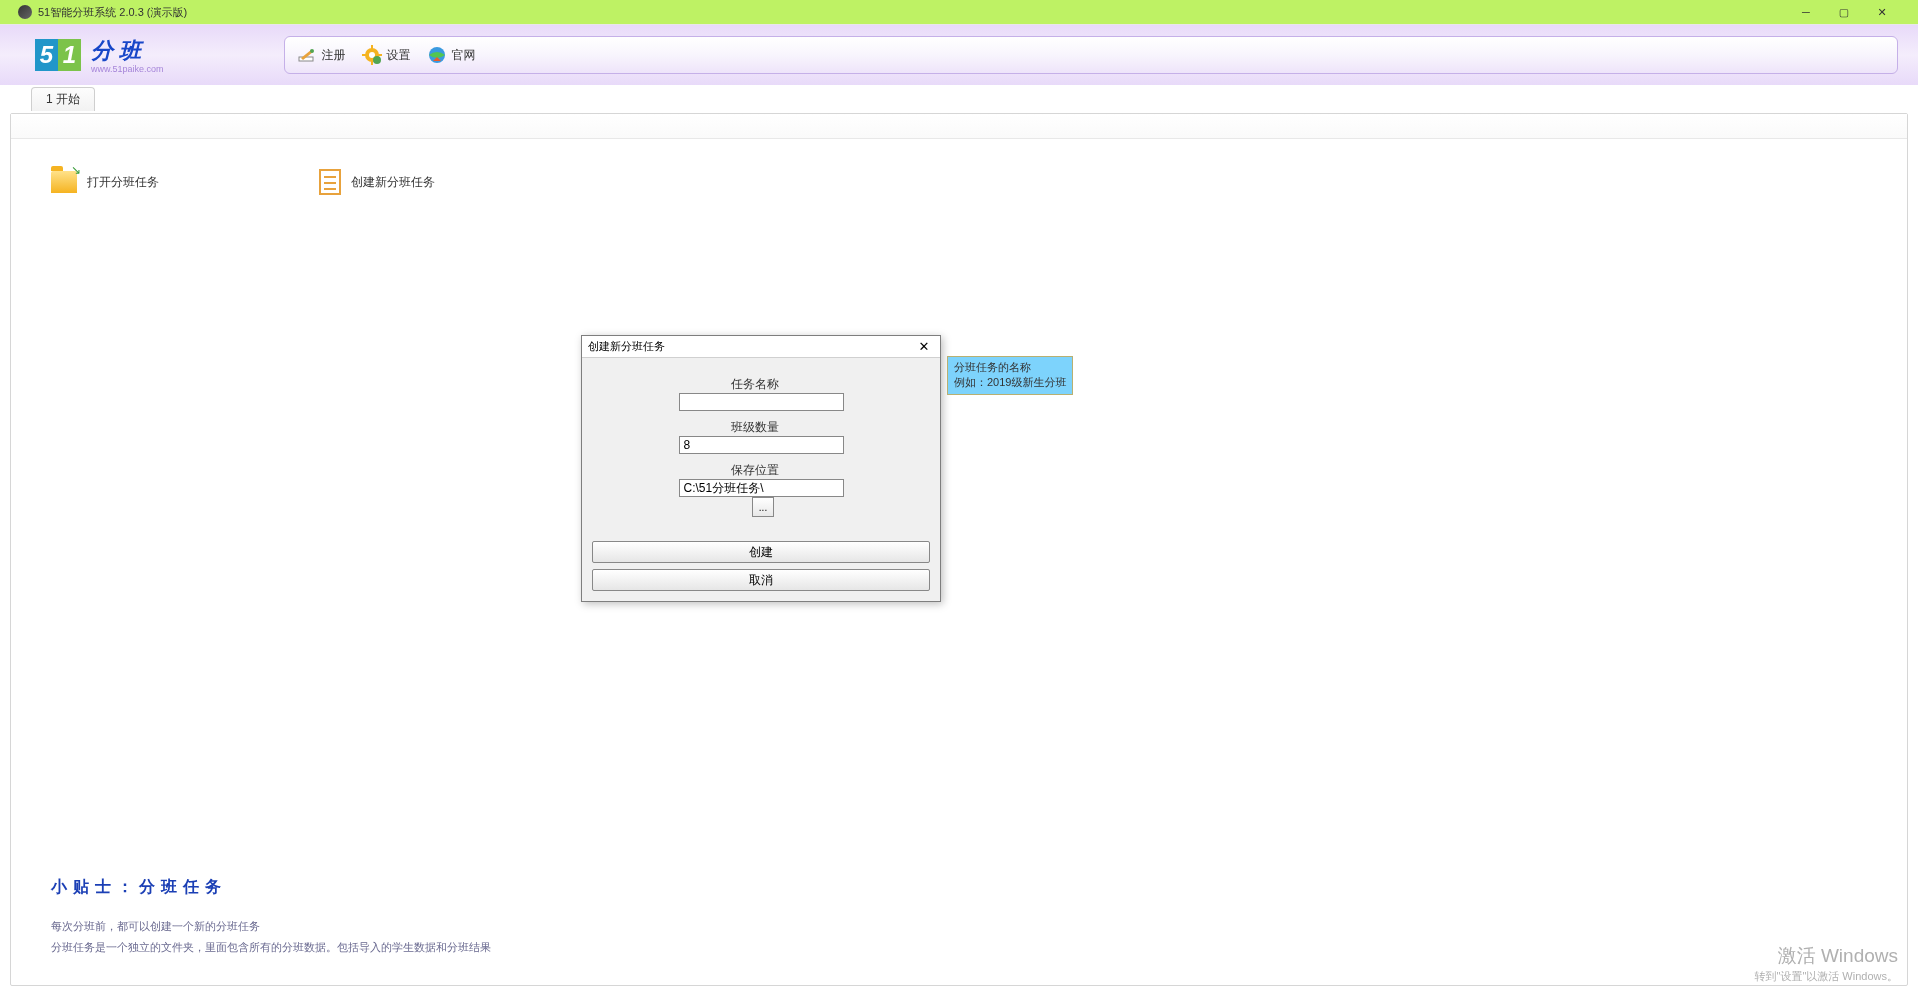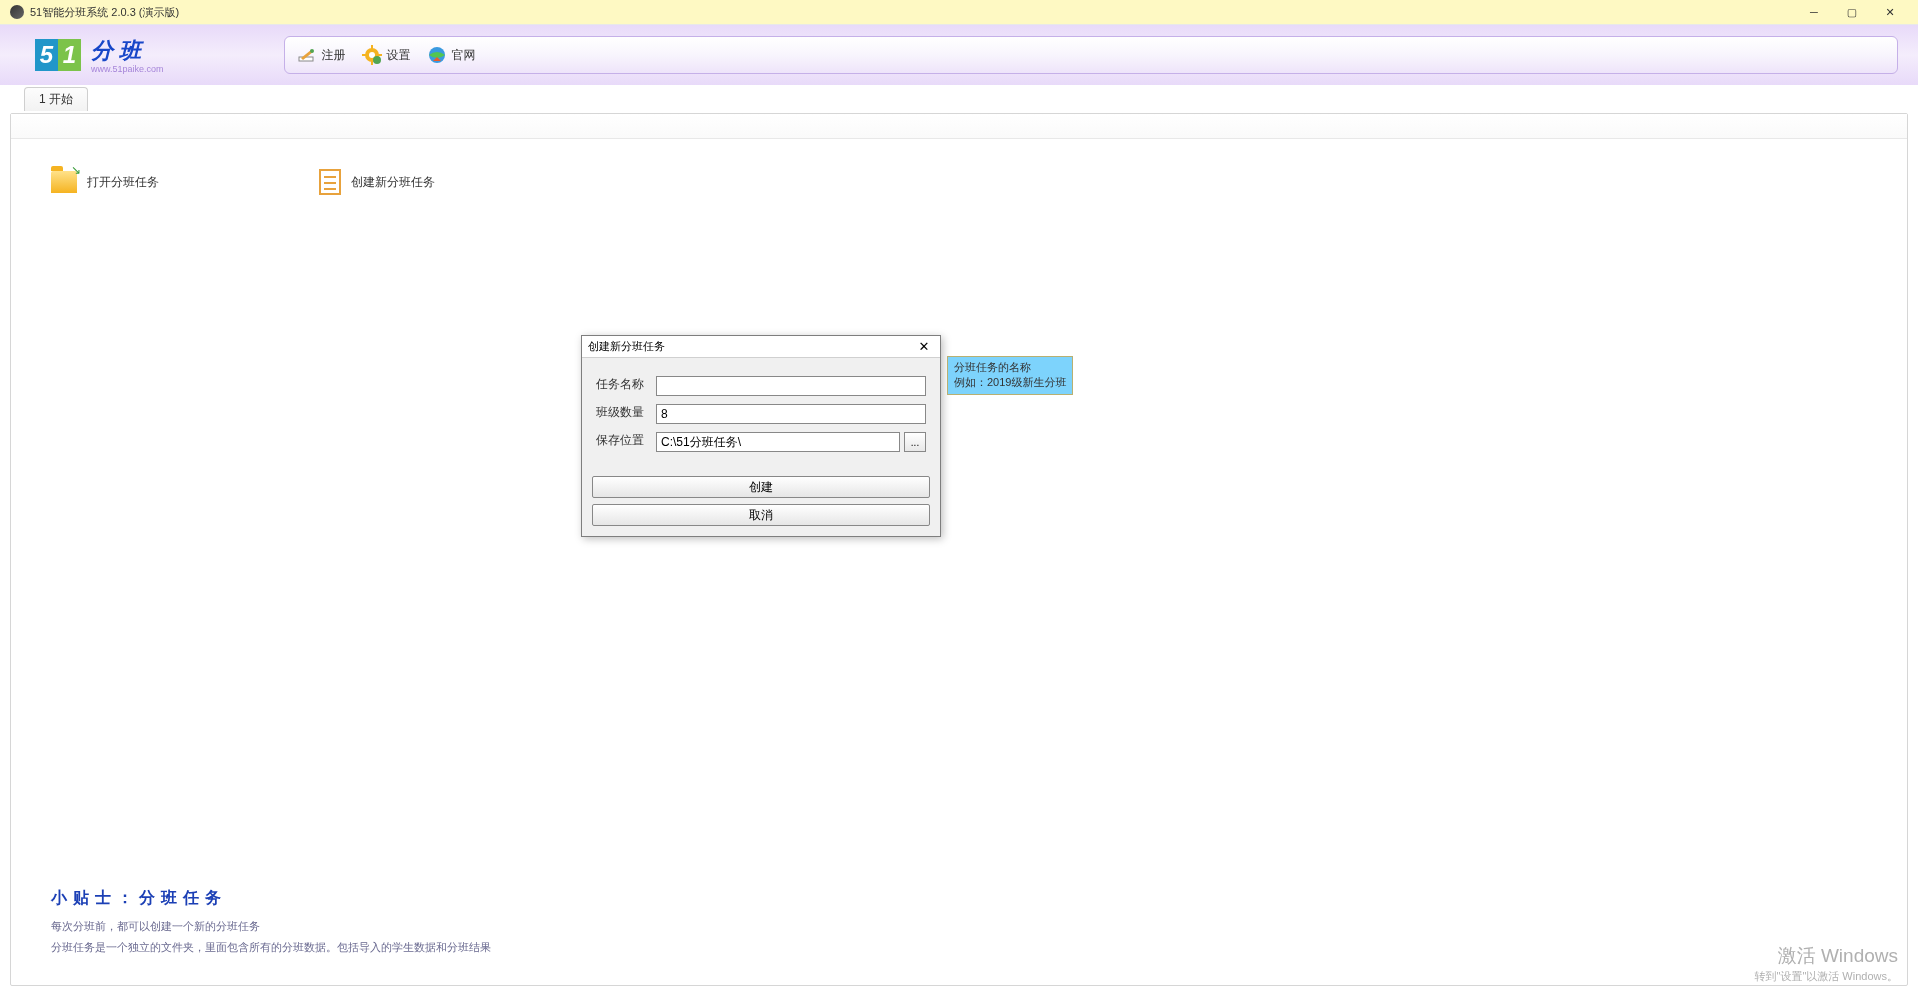--- a/index.html
+++ b/index.html
@@ -1,64 +1,64 @@
 <!DOCTYPE html>
 <html><head>
   <meta charset="utf-8">
   <style>
     * { margin: 0; padding: 0; box-sizing: border-box; font-family: "Microsoft YaHei", Arial, sans-serif; }
     body { width: 1918px; height: 990px; overflow: hidden; background: #fff; position: relative; }
 
-    .titlebar { height: 25px; background: #fef9c3; display: flex; align-items: center; padding: 0 10px; border-bottom: 1px solid #e8e8e8; }
+    .titlebar { height: 25px; background: #bef264; display: flex; align-items: center; padding: 0 18px; border-bottom: 1px solid #e8e8e8; }
     .titlebar-icon { width: 14px; height: 14px; border-radius: 50%; background: linear-gradient(135deg,#333,#666); margin-right: 6px; }
     .titlebar-text { font-size: 11px; color: #333; flex: 1; }
     .win-controls { display: flex; gap: 2px; }
     .win-btn { width: 36px; height: 20px; display: flex; align-items: center; justify-content: center; font-size: 11px; color: #333; cursor: pointer; }
 
     .header { height: 60px; background: linear-gradient(to bottom, #e8daf9, #f4edfc, #e8daf9); display: flex; align-items: center; padding: 0 10px; }
     .logo { display: flex; align-items: center; margin-left: 25px; }
     .logo-squares { display: flex; }
     .logo-sq { width: 23px; height: 32px; display: flex; align-items: center; justify-content: center; font-size: 24px; font-weight: bold; font-style: italic; color: #fff; }
     .logo-sq.five { background: #2196c9; }
     .logo-sq.one { background: #7cc34a; }
     .logo-text { margin-left: 10px; display: flex; flex-direction: column; }
     .logo-cn { font-size: 22px; font-weight: bold; font-style: italic; color: #1746c8; letter-spacing: 6px; }
     .logo-url { font-size: 9px; color: #a685d9; margin-top: -2px; }
 
     .toolbar { margin-left: 120px; height: 38px; flex: 1; margin-right: 10px; background: linear-gradient(to bottom, #fff, #f8f5fd, #eee4fa); border: 1px solid #c5b0e8; border-radius: 6px; display: flex; align-items: center; padding: 0 12px; gap: 16px; }
     .tool-item { display: flex; align-items: center; gap: 5px; font-size: 12px; color: #333; cursor: pointer; }
     .tool-icon { width: 20px; height: 20px; display: flex; align-items: center; justify-content: center; }
 
-    .tab-row { height: 26px; padding-left: 24px; display: flex; align-items: flex-end; background: #fff; }
+    .tab-row { height: 26px; padding-left: 31px; display: flex; align-items: flex-end; background: #fff; }
     .tab { height: 24px; padding: 0 14px; font-size: 12px; color: #333; background: linear-gradient(to bottom,#fdfdfd,#f2f2f2); border: 1px solid #cfcfcf; border-bottom: none; border-radius: 4px 4px 0 0; display: flex; align-items: center; cursor: pointer; }
 
     .content-outer { margin: 2px 10px 0 10px; border: 1px solid #d6d6d6; border-radius: 2px; height: calc(100% - 25px - 60px - 26px - 6px); background: #fff; display: flex; flex-direction: column; }
     .content-spacer { height: 25px; border-bottom: 1px solid #e8e8e8; background: linear-gradient(to bottom,#fff,#fafafa); }
 
     .actions { display: flex; gap: 160px; padding: 30px 0 0 40px; }
     .action { display: flex; align-items: center; gap: 10px; font-size: 12px; color: #333; cursor: pointer; }
     .folder-icon { width: 26px; height: 22px; background: linear-gradient(to bottom,#ffe28a,#f5b321); border-radius: 2px 2px 0 0; position: relative; }
     .folder-icon:before { content:""; position: absolute; top:-5px; left:0; width:12px; height:5px; background:#f5b321; border-radius:2px 2px 0 0; }
     .folder-arrow { position: absolute; top: -8px; right: -4px; font-size: 12px; color: #3a9c3a; }
     .doc-icon { width: 22px; height: 26px; border: 2px solid #e8a23c; background: #fff; position: relative; }
     .doc-icon:before, .doc-icon:after { content:""; position:absolute; left:3px; right:3px; height:2px; background:#e8a23c; }
     .doc-icon:before { top:5px; }
     .doc-icon:after { top:11px; box-shadow: 0 6px 0 #e8a23c; }
 
     .tips { margin-top: auto; padding: 12px 40px 30px; }
-    .tips-title { font-size: 16px; font-weight: bold; color: #1b3fb5; letter-spacing: 6px; margin-bottom: 10px; font-family: Liberation Mono, monospace; }
+    .tips-title { font-size: 16px; font-weight: bold; color: #1b3fb5; letter-spacing: 6px; margin-bottom: 21px; font-family: Liberation Mono, monospace; }
     .tips-line { font-size: 11px; color: #6a6a90; margin-top: 6px; }
 
     
     .dialog { position: absolute; left: 581px; top: 335px; width: 360px; background: #f0f0f0; border: 1px solid #7e7e7e; box-shadow: 2px 2px 8px rgba(0,0,0,0.25); }
     .dlg-title { height: 22px; background: #fff; border-bottom: 1px solid #d0d0d0; display: flex; align-items: center; padding: 0 6px; font-size: 11px; }
     .dlg-title-text { flex: 1; }
     .dlg-close { width: 20px; text-align: center; cursor: pointer; font-size: 13px; }
     .dlg-body { padding: 18px 14px 10px; }
-    .dlg-row { display: flex; align-items: flex-start; margin-bottom: 8px; }
+    .dlg-row { display: flex; align-items: center; margin-bottom: 8px; flex-direction: column; }
     .dlg-label { width: 60px; font-size: 12px; color: #333; }
     .dlg-input { flex: 1; height: 20px; border: 1px solid #888; padding: 1px 4px; font-size: 12px; background: #fff; }
     .dlg-browse { width: 22px; height: 20px; margin-left: 4px; border: 1px solid #888; background: linear-gradient(to bottom,#fff,#e8e8e8); font-size: 10px; cursor: pointer; display:flex; align-items:center; justify-content:center; }
     .dlg-footer { display: flex; justify-content: flex-end; gap: 6px; padding: 6px 10px 10px; flex-direction: column; }
     .dlg-btn { height: 22px; min-width: 66px; border: 1px solid #888; background: linear-gradient(to bottom,#fff,#e6e6e6); font-size: 12px; cursor: pointer; border-radius: 2px; }
 
     
     .tooltip { position: absolute; left: 947px; top: 356px; background: #7dd3fc; border: 1px solid #b8b071; padding: 3px 6px; font-size: 11px; color: #333; line-height: 1.4; }
 
     

